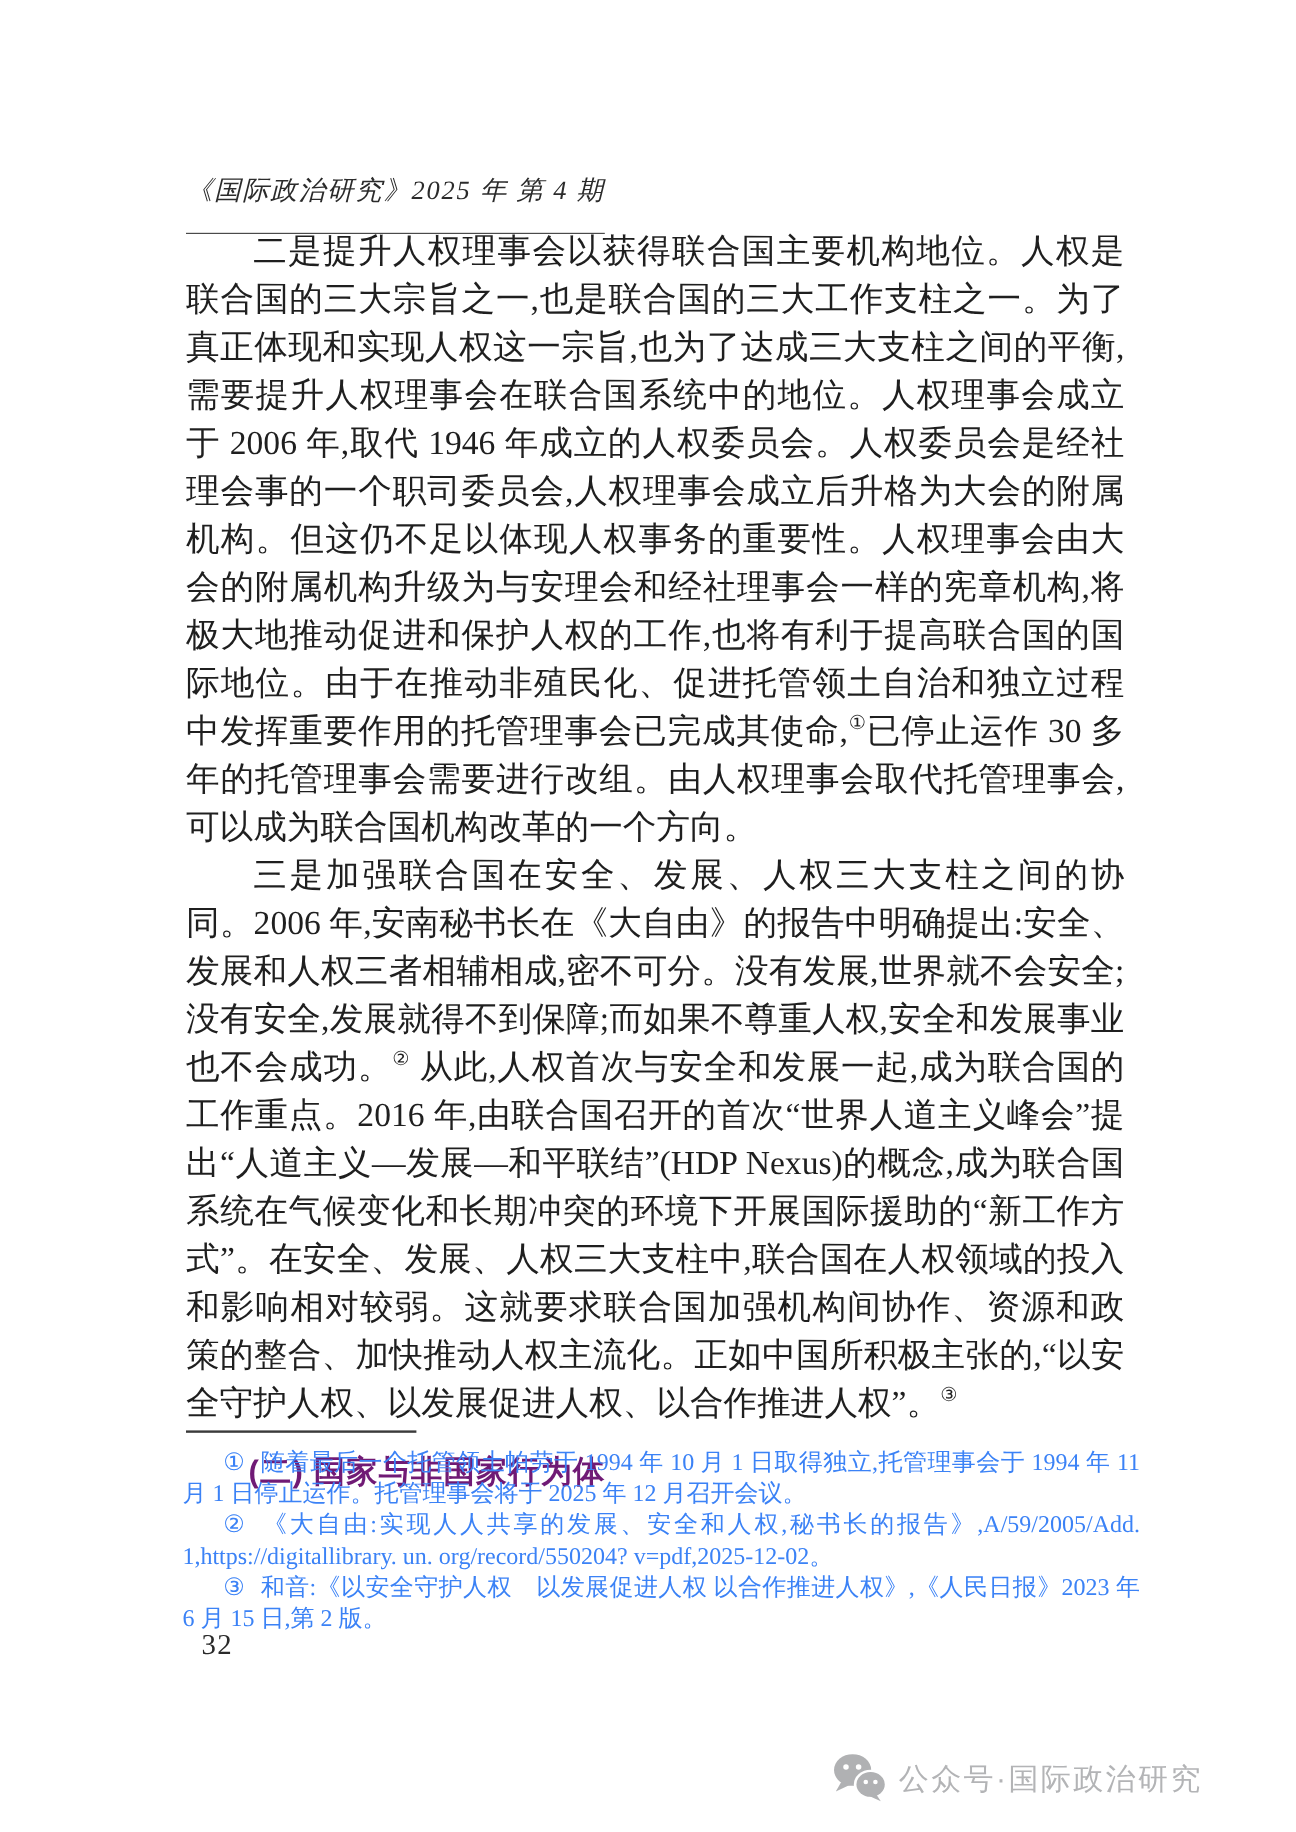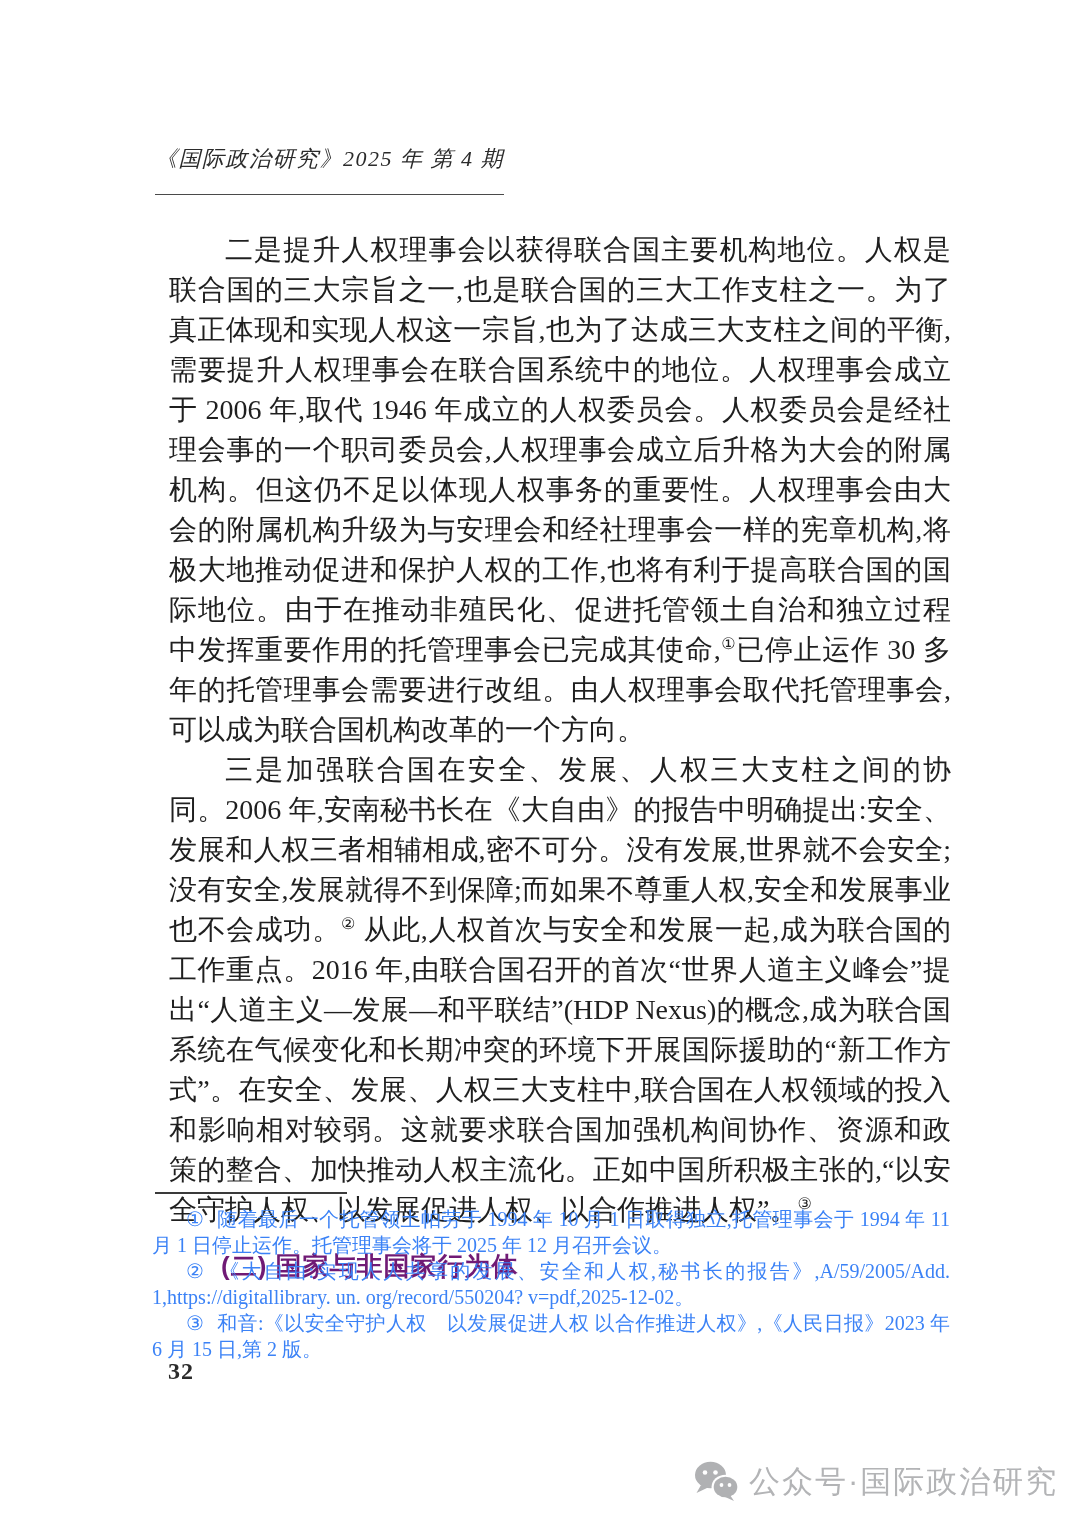--- a/index.html
+++ b/index.html
@@ -8,50 +8,50 @@
     font-family:"Liberation Serif","DejaVu Serif",serif;
     color:#212121;overflow:hidden;
   }
   .page{position:absolute;inset:0;}
   .running-head{
     position:absolute;left:155px;top:144px;
     font-size:22px;font-style:italic;letter-spacing:1.5px;color:#2b2b2b;
     border-bottom:1.5px solid #4a4a4a;padding-bottom:20px;display:inline-block;
   }
   .body-text{
-    position:absolute;left:169px;top:190px;width:782px;
-    font-size:28px;line-height:40px;text-align:justify;color:#1f1f1f;margin-top:40px;
+    position:absolute;left:155px;top:190px;width:782px;
+    font-size:28px;line-height:40px;text-align:justify;color:#1f1f1f;
   }
   .para{margin:0;text-indent:2em;}
   .section-heading{
     font-family:"Liberation Sans","DejaVu Sans",sans-serif;
     font-size:26px;font-weight:bold;color:#701a75;
     margin:17px 0 18px 0;text-indent:2em;letter-spacing:1px;line-height:38px;
   }
   sup.fn-ref{font-size:16px;line-height:0;vertical-align:super;letter-spacing:0;}
   .footnote-sep{
     position:absolute;left:155px;top:1192px;width:192px;height:0;
     border-top:2px solid #3a3a3a;
   }
   .footnotes{
     position:absolute;left:152px;top:1206px;width:798px;
     font-size:20px;line-height:26px;text-align:justify;color:#3b82f6;
   }
   .footnote{margin:0;text-indent:1.7em;}
   .fn-marker{margin-right:13px;}
   .page-number{
     position:absolute;left:168px;top:1358px;
-    font-size:24px;color:#2a2a2a;letter-spacing:1px;font-weight:bold;
+    font-size:24px;color:#2a2a2a;letter-spacing:1px;
   }
   .watermark{
     position:absolute;left:694px;top:1458px;height:48px;
     display:flex;align-items:center;gap:9px;
     color:#b3b4b6;
     font-family:"Liberation Sans","DejaVu Sans",sans-serif;
-    font-size:31px;letter-spacing:2px;white-space:nowrap;
+    font-size:25px;letter-spacing:2px;white-space:nowrap;
   }
   .wechat-icon{width:46px;height:42px;flex:0 0 auto;}
 </style>
 </head>
 <body>
 
 <div class="page">
 
   <div class="running-head">《国际政治研究》2025 年 第 4 期</div>
 

